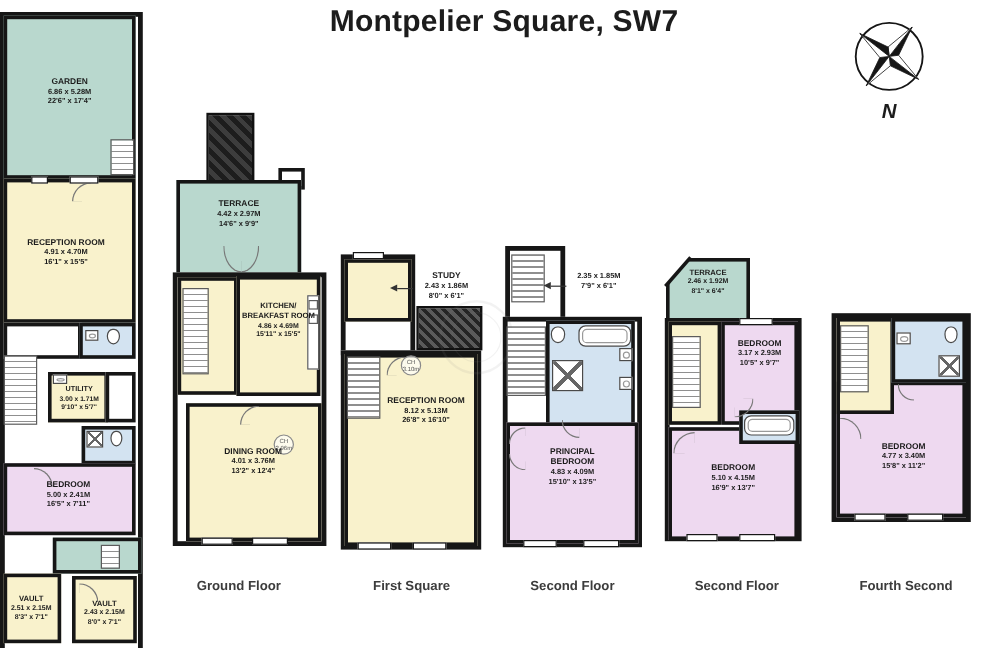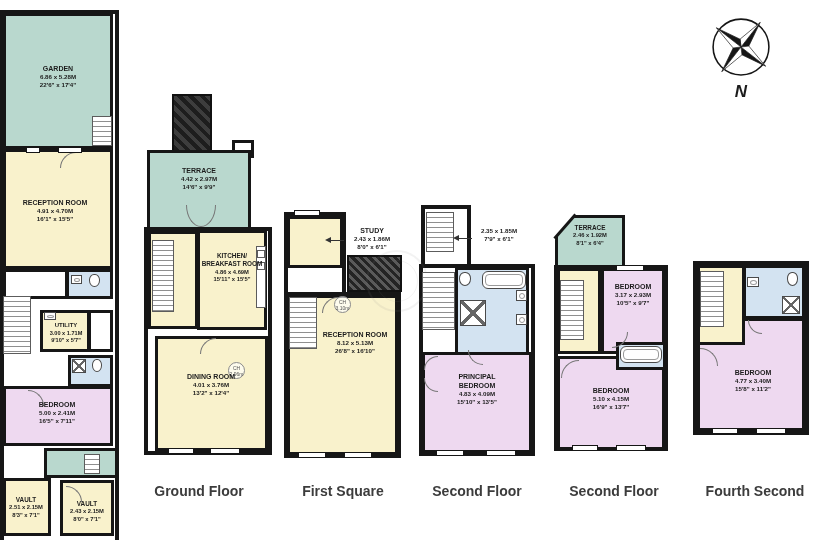--- a/index.html
+++ b/index.html
@@ -41,37 +41,38 @@
   .bath::after{content:"";position:absolute;inset:2px;border:1px solid #9a9a9a;border-radius:4px;}
   .sink{position:absolute;background:#fff;border:1px solid #4a4a4a;box-sizing:border-box;z-index:5;}
   .sink::after{content:"";position:absolute;inset:1.5px;border:1px solid #9a9a9a;border-radius:50%;}
   .wc{position:absolute;background:#fff;border:1px solid #4a4a4a;border-radius:45% 45% 50% 50%;box-sizing:border-box;z-index:5;}
   .shower{position:absolute;border:1px solid #4a4a4a;box-sizing:border-box;z-index:5;
      background:linear-gradient(45deg,transparent 45%,#666 45% 55%,transparent 55%),
                 linear-gradient(135deg,transparent 45%,#666 45% 55%,transparent 55%),#fff;}
   .counter{position:absolute;background:#fff;border:1px solid #5c5c5c;box-sizing:border-box;z-index:5;}
   .unit{position:absolute;background:#fff;border:1px solid #5c5c5c;box-sizing:border-box;z-index:6;}
   .floor-label{position:absolute;width:100px;text-align:center;font-weight:bold;
-               font-size:14px;color:#3c3c3c;z-index:8;}
+               font-size:11px;color:#3c3c3c;z-index:8;}
   .compass{position:absolute;left:708px;top:16px;width:66px;text-align:center;z-index:9;}
   .compass .nmark{font-size:17px;font-weight:bold;font-style:italic;margin-top:0px;}
   .diag-line{position:absolute;background:#161616;z-index:6;}
   .arrow-line{position:absolute;height:1.2px;background:#333;z-index:7;}
   .arrow-head{position:absolute;width:0;height:0;border-top:3.5px solid transparent;
               border-bottom:3.5px solid transparent;border-right:6px solid #333;z-index:7;}
   .watermark{position:absolute;left:366px;top:250px;width:58px;height:58px;border:2px solid #888;
              border-radius:50%;opacity:0.10;z-index:2;}
   .watermark::after{content:"";position:absolute;inset:8px;border:1.5px solid #888;border-radius:50%;}
 </style>
 </head>
 <body>
 
 <div id="canvas">
 
   <div class="title-block">
+    <h1 class="main-title">Montpelier Square, SW7</h1>
   </div>
 
   <div class="compass">
     <svg width="62" height="62" viewBox="0 0 100 100">
       <circle cx="50" cy="50" r="45" fill="none" stroke="#161616" stroke-width="2.5"></circle>
       <g transform="rotate(38 50 50)" stroke="#161616" stroke-width="1">
         <polygon points="50,0 59,41 50,50" fill="#161616"></polygon>
         <polygon points="50,0 41,41 50,50" fill="#ffffff"></polygon>
         <polygon points="100,50 59,59 50,50" fill="#161616"></polygon>
         <polygon points="100,50 59,41 50,50" fill="#ffffff"></polygon>

